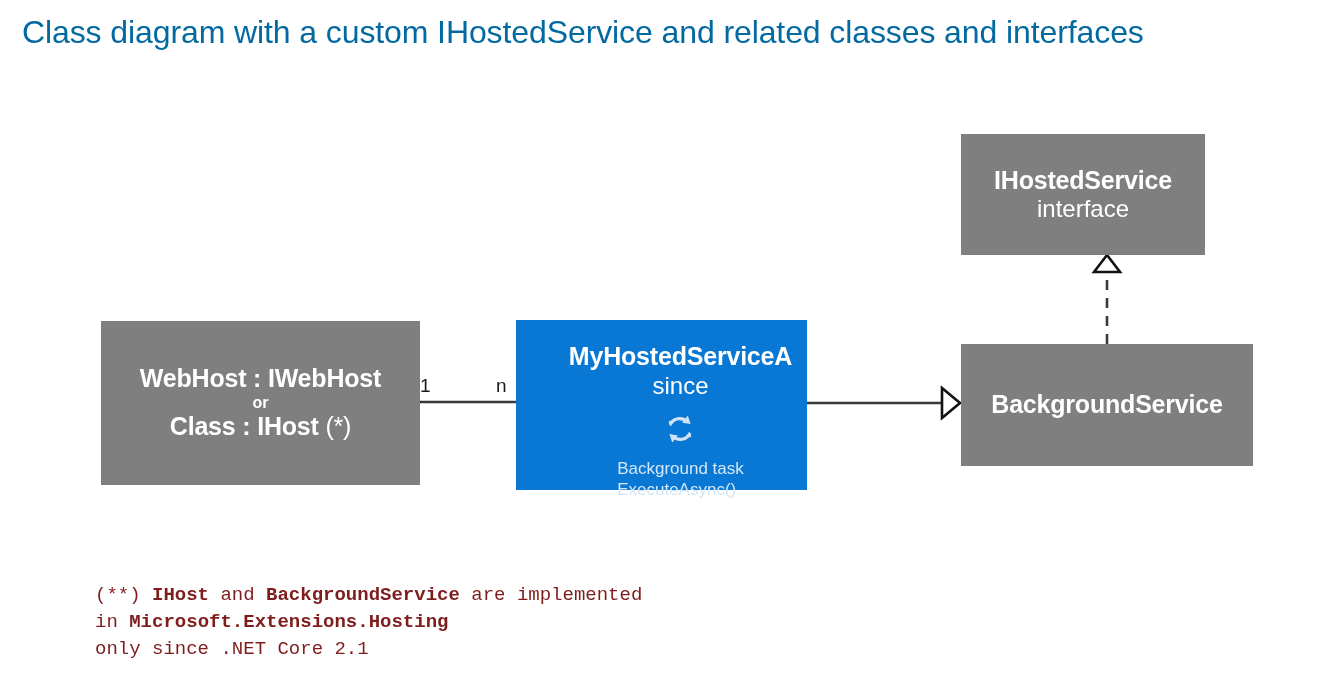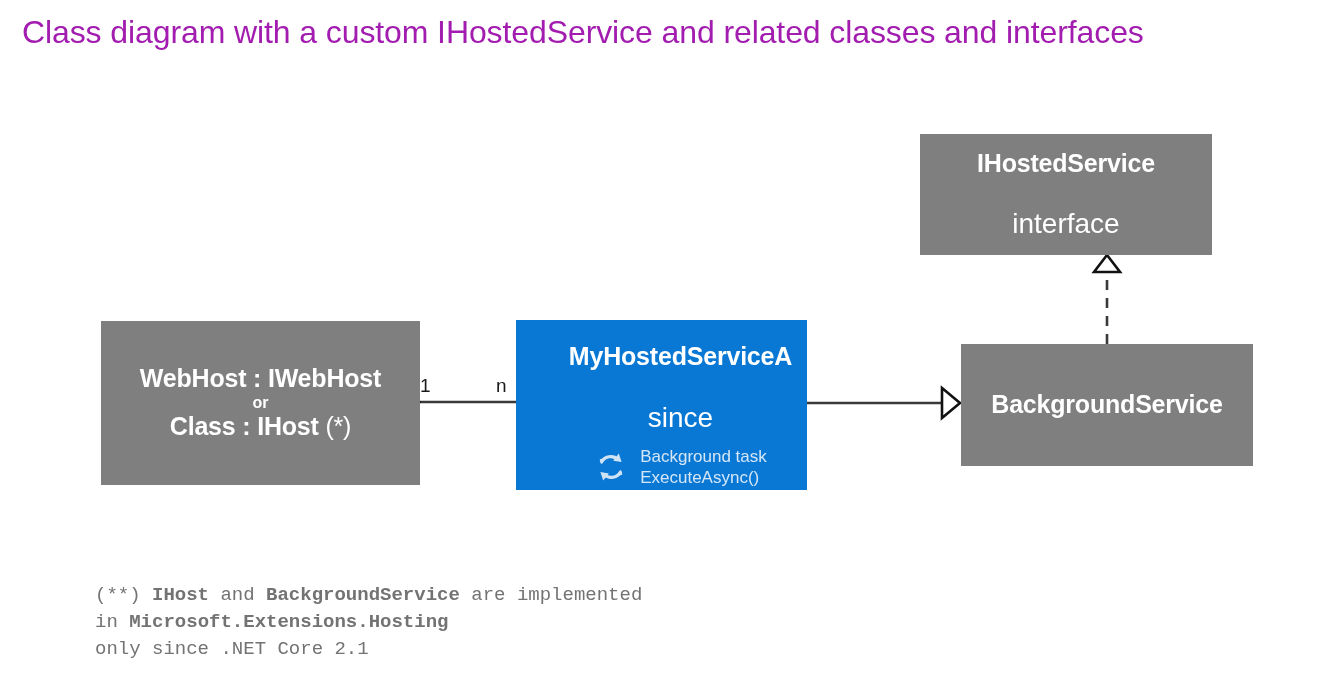--- a/index.html
+++ b/index.html
@@ -16,21 +16,21 @@
     font-family: "Liberation Sans", sans-serif;
   }
 
   
   #diagram-title {
     position: absolute;
     left: 22px;
     top: 14px;
     font-size: 32px;
     font-weight: 400;
-    color: #a21caf;
+    color: #0369a1;
     letter-spacing: -0.1px;
     white-space: nowrap;
   }
 
   
   .uml-box {
     position: absolute;
     box-sizing: border-box;
     display: flex;
     flex-direction: column;
@@ -44,52 +44,51 @@
   .uml-box.blue  { background: #0878d4; }
 
   .box-title {
     font-weight: bold;
     font-size: 25px;
     letter-spacing: -0.2px;
     white-space: nowrap;
   }
   .box-sub {
     font-weight: 400;
-    font-size: 28px;
-    white-space: nowrap;
-    margin-top: 29px;
+    font-size: 24px;
+    white-space: nowrap;
   }
   .box-mid {
     font-weight: 700;
     font-size: 16px;
     white-space: nowrap;
   }
   .box-title .light { font-weight: 400; }
 
   
   #box-webhost {
     left: 101px;  top: 321px;  width: 319px;  height: 164px;
   }
   #box-myservice {
     left: 516px;  top: 320px;  width: 291px;  height: 170px;
     justify-content: flex-start;
     padding-top: 22px;
     padding-left: 38px;
   }
   #box-ihostedservice {
-    left: 920px;  top: 134px;  width: 292px;  height: 121px;
+    left: 961px;  top: 134px;  width: 244px;  height: 121px;
   }
   #box-backgroundservice {
     left: 961px;  top: 344px;  width: 292px;  height: 122px;
   }
 
   
   .task-row {
     display: flex;
-    flex-direction: row;
+    flex-direction: column;
     align-items: center;
     gap: 12px;
     margin-top: 12px;
   }
   .task-icon {
     width: 34px;
     height: 34px;
     flex: 0 0 34px;
     display: block;
   }
@@ -121,21 +120,21 @@
   #mult-n   { left: 496px; top: 375px; }
 
   
   #footnote {
     position: absolute;
     left: 95px;
     top: 582px;
     font-family: "Liberation Mono", monospace;
     font-size: 19px;
     line-height: 1.42;
-    color: #737373;
+    color: #7f1d1d;
     white-space: pre;
   }
   #footnote b { font-weight: bold; }
 </style>
 </head>
 <body>
 
 <div id="canvas">
 
   <div id="diagram-title">Class diagram with a custom IHostedService and related classes and interfaces</div>

